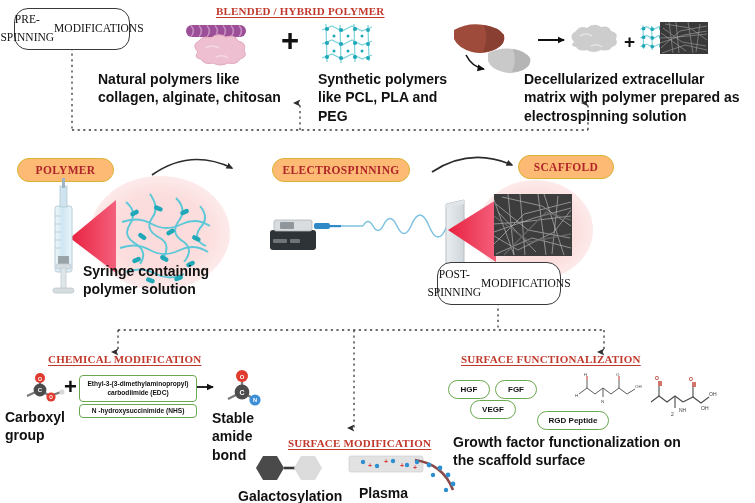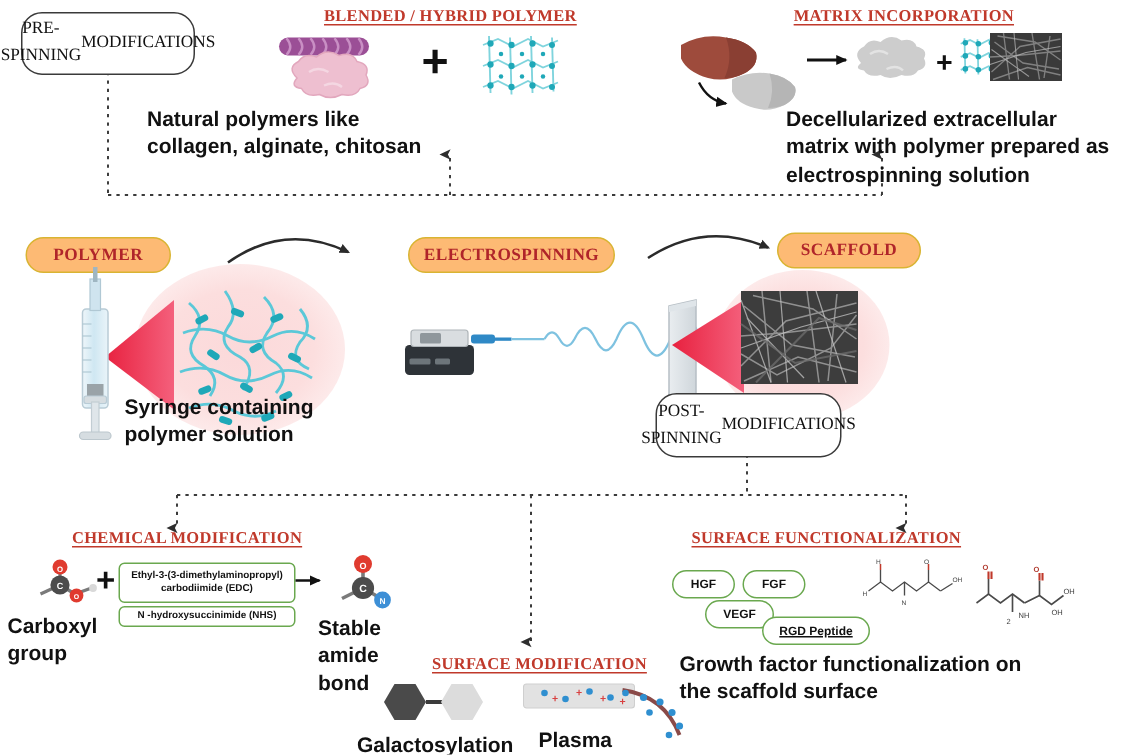--- a/index.html
+++ b/index.html
@@ -160,22 +160,22 @@
         <circle cx="30" cy="16" r="1.5"></circle>
       <circle cx="44" cy="16" r="1.5"></circle>
       <circle cx="16" cy="31" r="1.5"></circle>
         <circle cx="30" cy="31" r="1.5"></circle>
       <circle cx="44" cy="31" r="1.5"></circle>
     </g>
   </svg>
 
   <div class="abs cap" style="left:98px;top:70px;width:206px;">Natural polymers like collagen, alginate, chitosan</div>
 
-
-  <div class="abs sec-head" style="left:500px;top:5px;width:176px;">MATRIX  INCORPORATION</div>
+  <div class="abs cap" style="left:318px;top:70px;width:140px;">Synthetic polymers like PCL, PLA  and PEG</div>
+
 
   <svg class="abs" style="left:452px;top:20px;width:255px;height:52px;">
 
     <g>
       <path d="M2,10 q14,-8 30,-5 q14,2 20,10 q2,9 -8,14 q-12,6 -24,3 q-14,-4 -18,-13 Z" fill="#9e4b3c"></path>
       <path d="M32,5 q14,2 20,10 q2,9 -8,14 q-6,3 -13,3 q6,-13 1,-27 Z" fill="#8a3f33"></path>
     </g>
 
     <path d="M14,35 q6,12 18,14" stroke="#111" stroke-width="1.6" fill="none" marker-end="url(#ah-solid)"></path>
 
@@ -440,21 +440,21 @@
   </svg>
 
   <div class="abs cap" style="left:359px;top:484px;width:110px;">Plasma treatment</div>
 
   <div class="abs sec-head" style="left:461px;top:353px;width:176px;">SURFACE FUNCTIONALIZATION</div>
 
   <div class="abs green-pill" style="left:448px;top:380px;width:40px;height:17px;">HGF</div>
   <div class="abs green-pill" style="left:495px;top:380px;width:40px;height:17px;">FGF</div>
   <div class="abs green-pill" style="left:470px;top:400px;width:44px;height:17px;">VEGF</div>
 
-  <div class="abs green-pill" style="left:508px;top:411px;width:70px;height:17px;text-decoration:underline;">RGD Peptide</div>
+  <div class="abs green-pill" style="left:537px;top:411px;width:70px;height:17px;">RGD Peptide</div>
 
   <svg class="abs" style="left:575px;top:372px;width:150px;height:52px;">
     <g stroke="#4a4a4a" stroke-width="0.9" fill="none">
       <path d="M4,22 L12,16 L20,22 L28,16 L36,22 L44,16 L52,22"></path>
       <path d="M12,16 L12,8"></path>
         <path d="M28,16 L28,25"></path>
         <path d="M44,16 L44,8"></path>
       <path d="M52,22 L60,17"></path>
     </g>
     <g stroke="#c0392b" stroke-width="1" fill="none">

